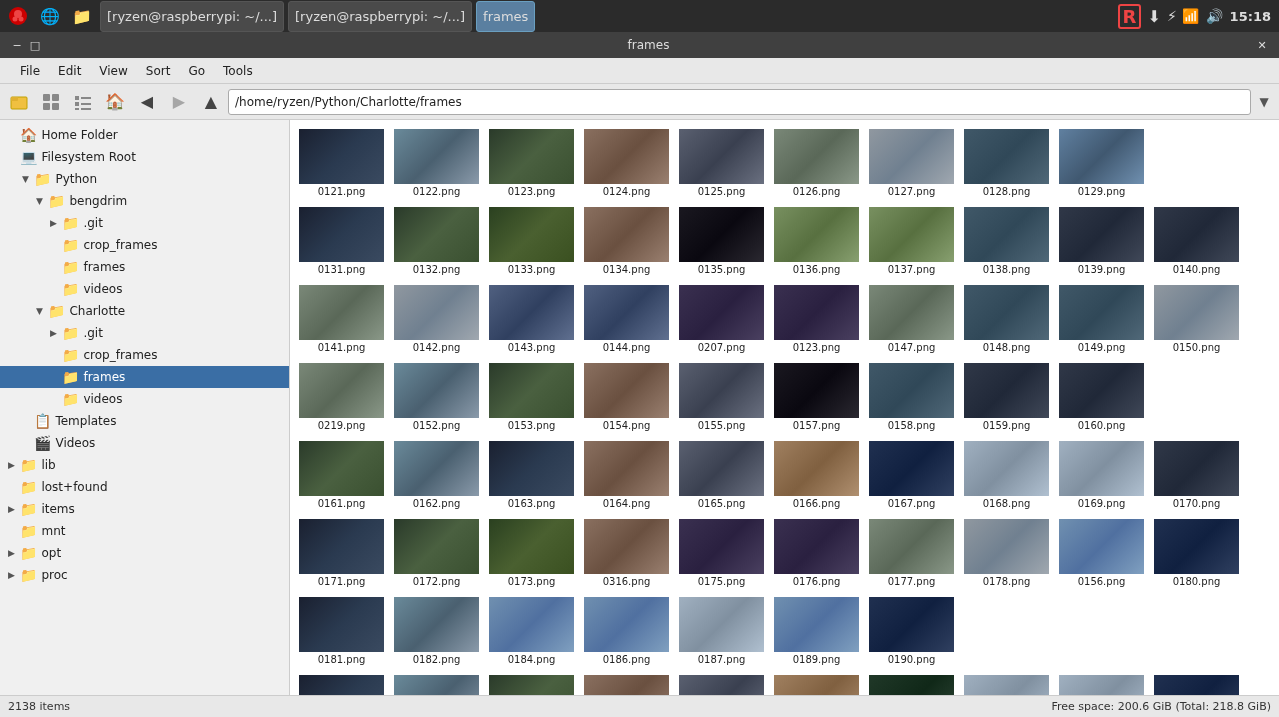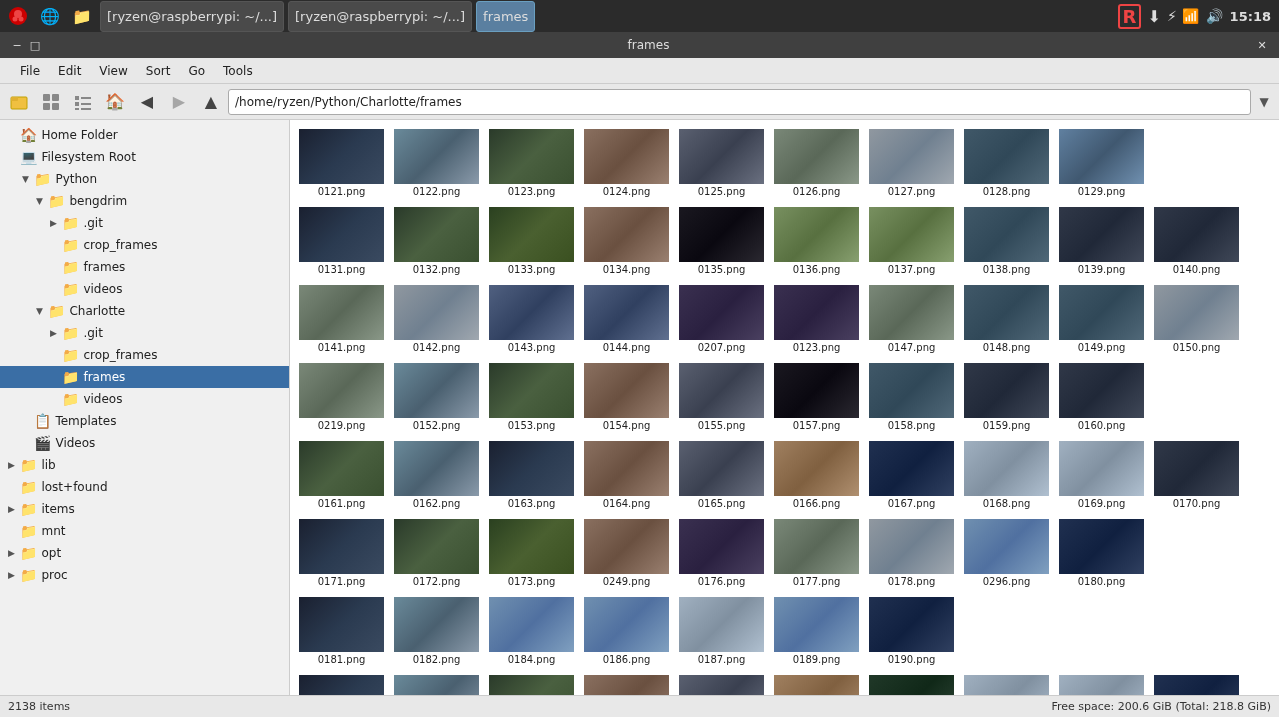--- a/index.html
+++ b/index.html
@@ -738,45 +738,51 @@
           <div class="grid-item">
             <div class="thumb c6">
               <div class="thumb-inner"></div>
             </div>
             <div class="grid-label">0173.png</div>
           </div>
           <div class="grid-item">
             <div class="thumb c4">
               <div class="thumb-inner"></div>
             </div>
-            <div class="grid-label">0249.png</div>
+            <div class="grid-label">0316.png</div>
           </div>
           <div class="grid-item">
             <div class="thumb c9">
               <div class="thumb-inner"></div>
             </div>
+            <div class="grid-label">0175.png</div>
+          </div>
+          <div class="grid-item">
+            <div class="thumb c9">
+              <div class="thumb-inner"></div>
+            </div>
             <div class="grid-label">0176.png</div>
           </div>
           <div class="grid-item">
             <div class="thumb c10">
               <div class="thumb-inner"></div>
             </div>
             <div class="grid-label">0177.png</div>
           </div>
           <div class="grid-item">
             <div class="thumb c11">
               <div class="thumb-inner"></div>
             </div>
             <div class="grid-label">0178.png</div>
           </div>
           <div class="grid-item">
             <div class="thumb c19">
               <div class="thumb-inner"></div>
             </div>
-            <div class="grid-label">0296.png</div>
+            <div class="grid-label">0156.png</div>
           </div>
           <div class="grid-item">
             <div class="thumb c17">
               <div class="thumb-inner"></div>
             </div>
             <div class="grid-label">0180.png</div>
           </div>
         </div>
         <div class="grid-row">
           <div class="grid-item">

